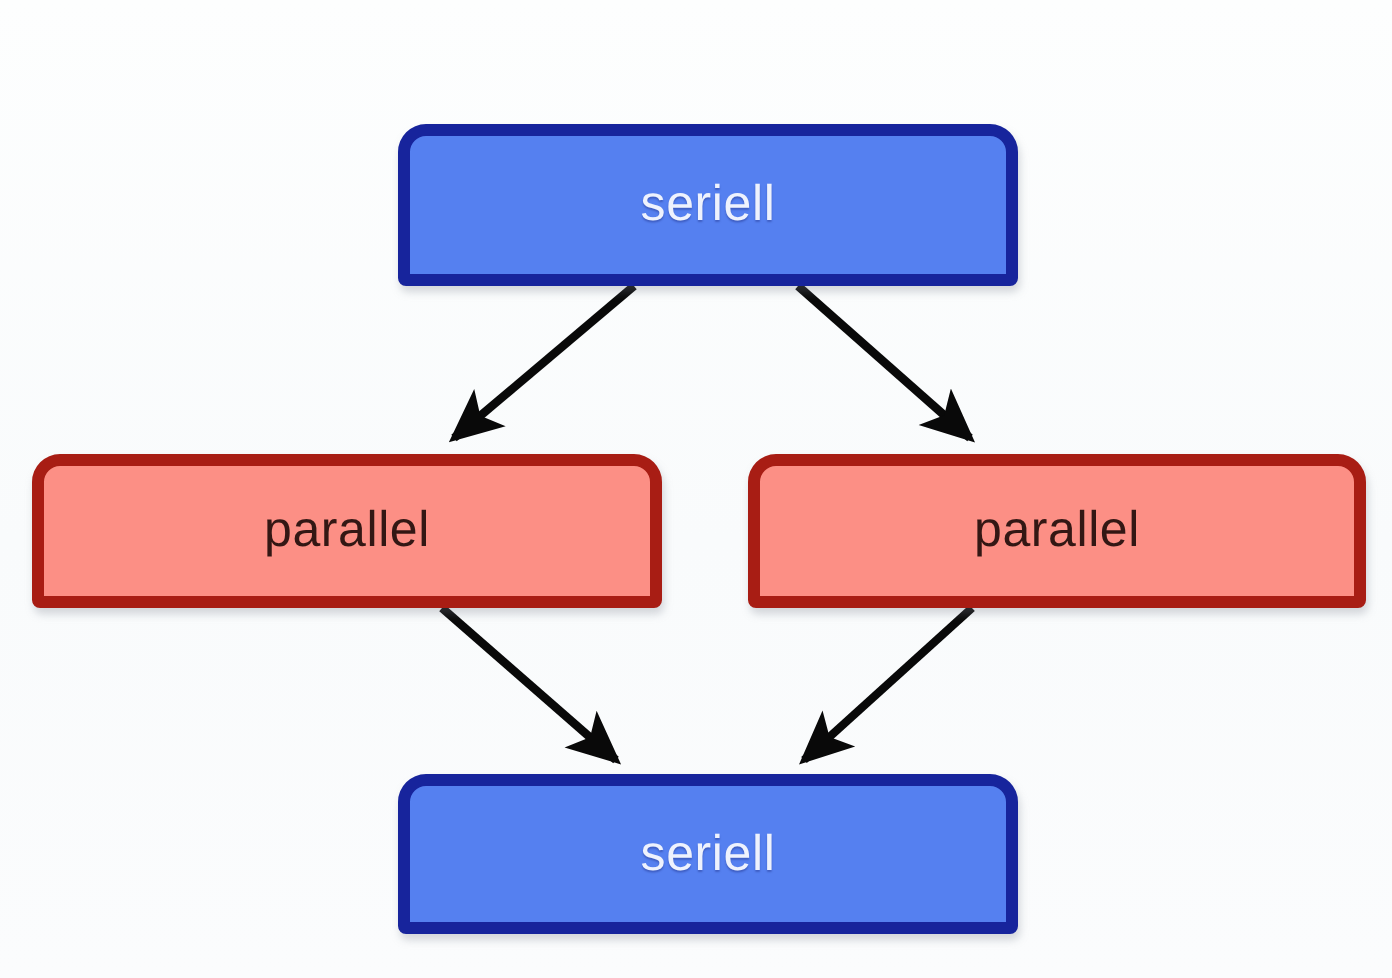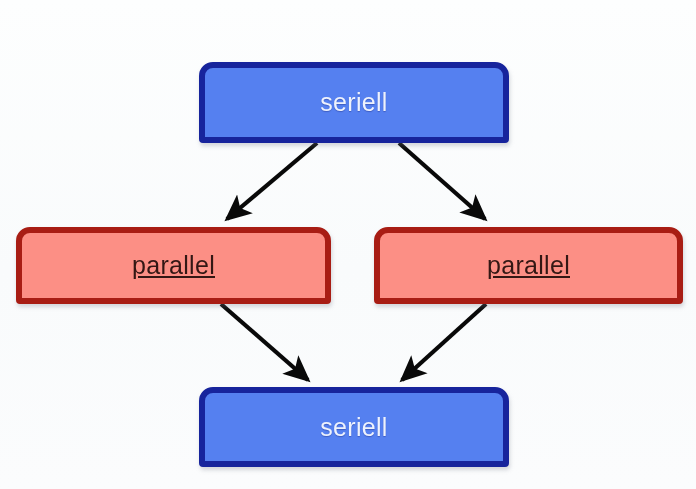--- a/index.html
+++ b/index.html
@@ -48,21 +48,20 @@
     color: #eef2fd;
     text-shadow: 0 1px 1px rgba(20,30,110,0.35);
   }
   .node.parallel {
     background: #fc8f85;
     border-color: #a81d14;
     border-width: 6px;
   }
   .node.parallel .node-label {
     color: #331714;
-    text-decoration: underline;
   }
   
   #node-serial-top    { left: 199px; top: 62px;  width: 310px; height: 81px; }
   #node-parallel-left { left: 16px;  top: 227px; width: 315px; height: 77px; }
   #node-parallel-right{ left: 374px; top: 227px; width: 309px; height: 77px; }
   #node-serial-bottom { left: 199px; top: 387px; width: 310px; height: 80px; }
 
   
   #arrows {
     position: absolute;

